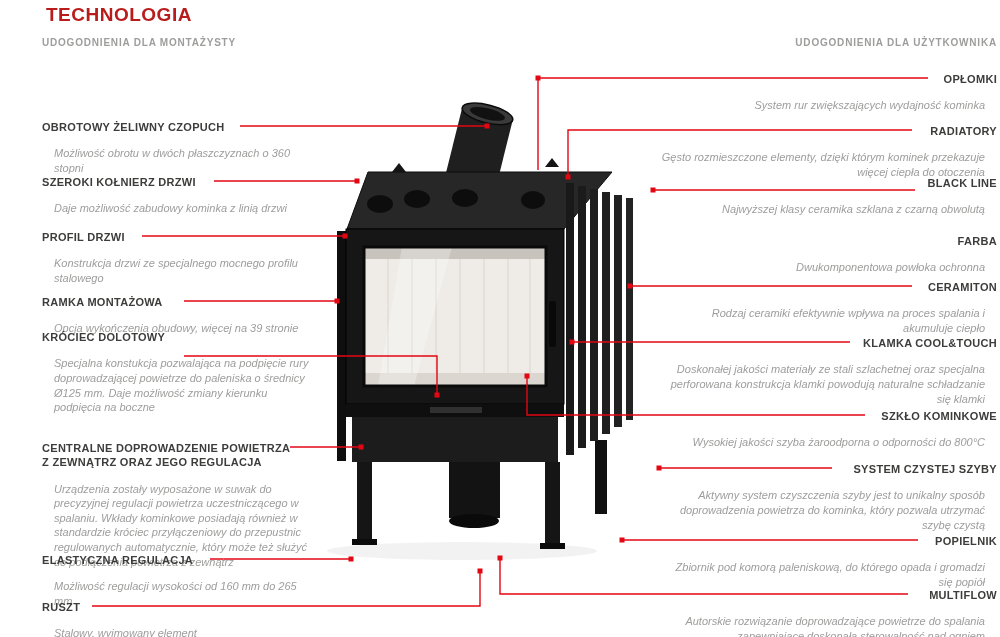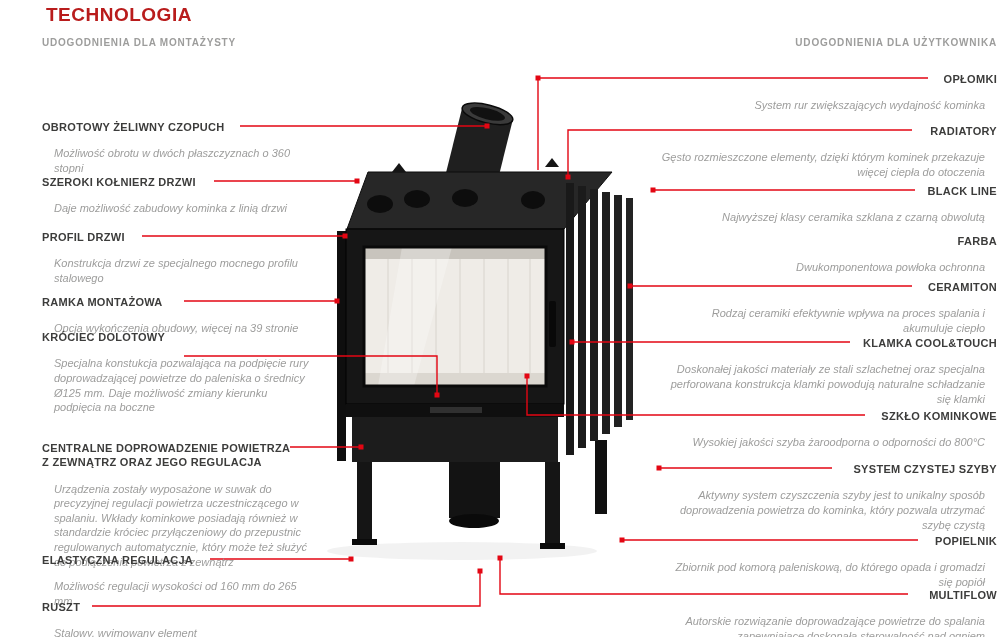--- a/index.html
+++ b/index.html
@@ -28,21 +28,21 @@
   }
   .feat p{
     font-size:11px;font-style:italic;color:#9d9d9c;
     margin:12px;line-height:1.33;
   }
   .feat.left{left:42px;width:285px;text-align:left;}
   .feat.right{right:3px;width:350px;text-align:right;}
   .lf1{top:120px;} .lf2{top:175px;} .lf3{top:230px;} .lf4{top:295px;}
   .lf5{top:330px;} .lf6{top:441px;} .lf7{top:553px;} .lf8{top:600px;}
   .lf6 h3{width:252px;}
-  .rf1{top:72px;} .rf2{top:124px;} .rf3{top:184px;} .rf4{top:234px;}
+  .rf1{top:72px;} .rf2{top:124px;} .rf3{top:176px;} .rf4{top:234px;}
   .rf5{top:280px;} .rf6{top:336px;} .rf7{top:409px;} .rf8{top:462px;}
   .rf9{top:534px;} .rf10{top:588px;}
   .callout{stroke:#e30613;stroke-width:1.4;fill:none;}
   .dot{fill:#e30613;}
 </style>
 </head>
 <body>
 
 <div id="canvas">
 

